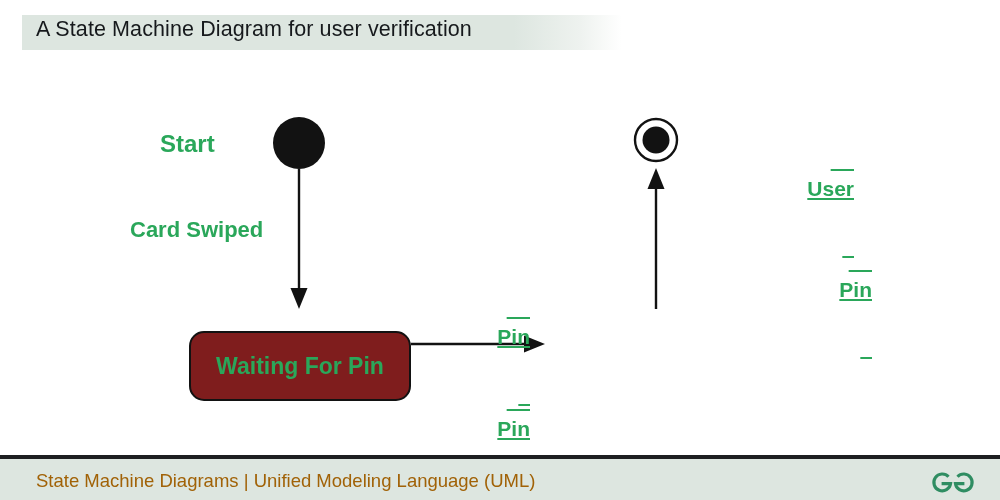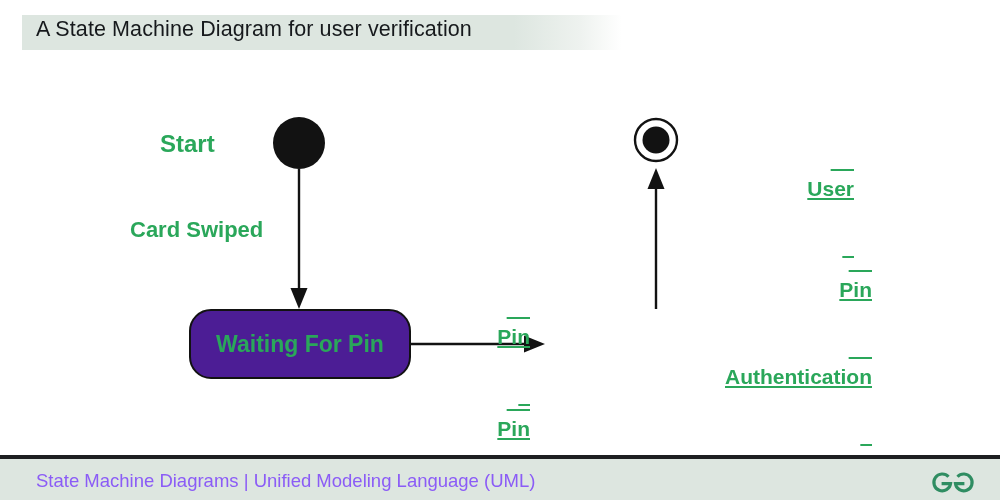--- a/index.html
+++ b/index.html
@@ -63,26 +63,27 @@
   #label-card-swiped{ left: 112px; top: 215px; font-size: 22px; margin-left: 18px; }
   #label-pin-entered{ left: 398px; top: 265px; width: 132px; }
   #label-pin-rejected{left: 398px; top: 357px; width: 132px; }
   #label-pin-auth   { left: 672px; top: 218px; width: 200px; }
   #label-user-ident { left: 694px; top: 117px; width: 160px; }
 
   
   .state-box {
     position: absolute;
     box-sizing: border-box;
-    background: #4c1d95;
+    background: #7f1d1d;
     border: 2.6px solid #121212;
-    border-radius: 22px;
+    border-radius: 15px;
     display: flex;
     align-items: center;
     justify-content: center;
+    margin-top: 22px;
   }
   .state-box .state-label {
     color: #2aa75a;
     font-weight: bold;
     font-size: 23px;
     white-space: nowrap;
   }
   #state-waiting-for-pin {
     left: 189px; top: 309px; width: 222px; height: 70px;
   }
@@ -100,21 +101,21 @@
   #footer-bar {
     position: absolute;
     left: 0; top: 459px;
     width: 1000px; height: 41px;
     background: #dde6e0;
   }
   #footer-text {
     position: absolute;
     left: 36px; top: 470px;
     font-size: 18.5px;
-    color: #8b5cf6;
+    color: #a16207;
     white-space: nowrap;
   }
   #footer-logo {
     position: absolute;
     left: 926px; top: 466px;
     width: 54px; height: 28px;
   }
 </style>
 </head>
 <body>
@@ -162,21 +163,20 @@
     <div>Pin</div>
   </div>
 
   <div class="lbl center" id="label-pin-rejected">
     <div>Pin</div>
     
   </div>
 
   <div class="lbl center" id="label-pin-auth">
     <div>Pin</div>
-    <div>Authentication</div>
   </div>
 
   <div class="lbl center" id="label-user-ident">
     <div>User</div>
   </div>
 
   <div id="footer-rule"></div>
   <div id="footer-bar"></div>
   <div id="footer-text">State Machine Diagrams | Unified Modeling Language (UML)</div>
 

